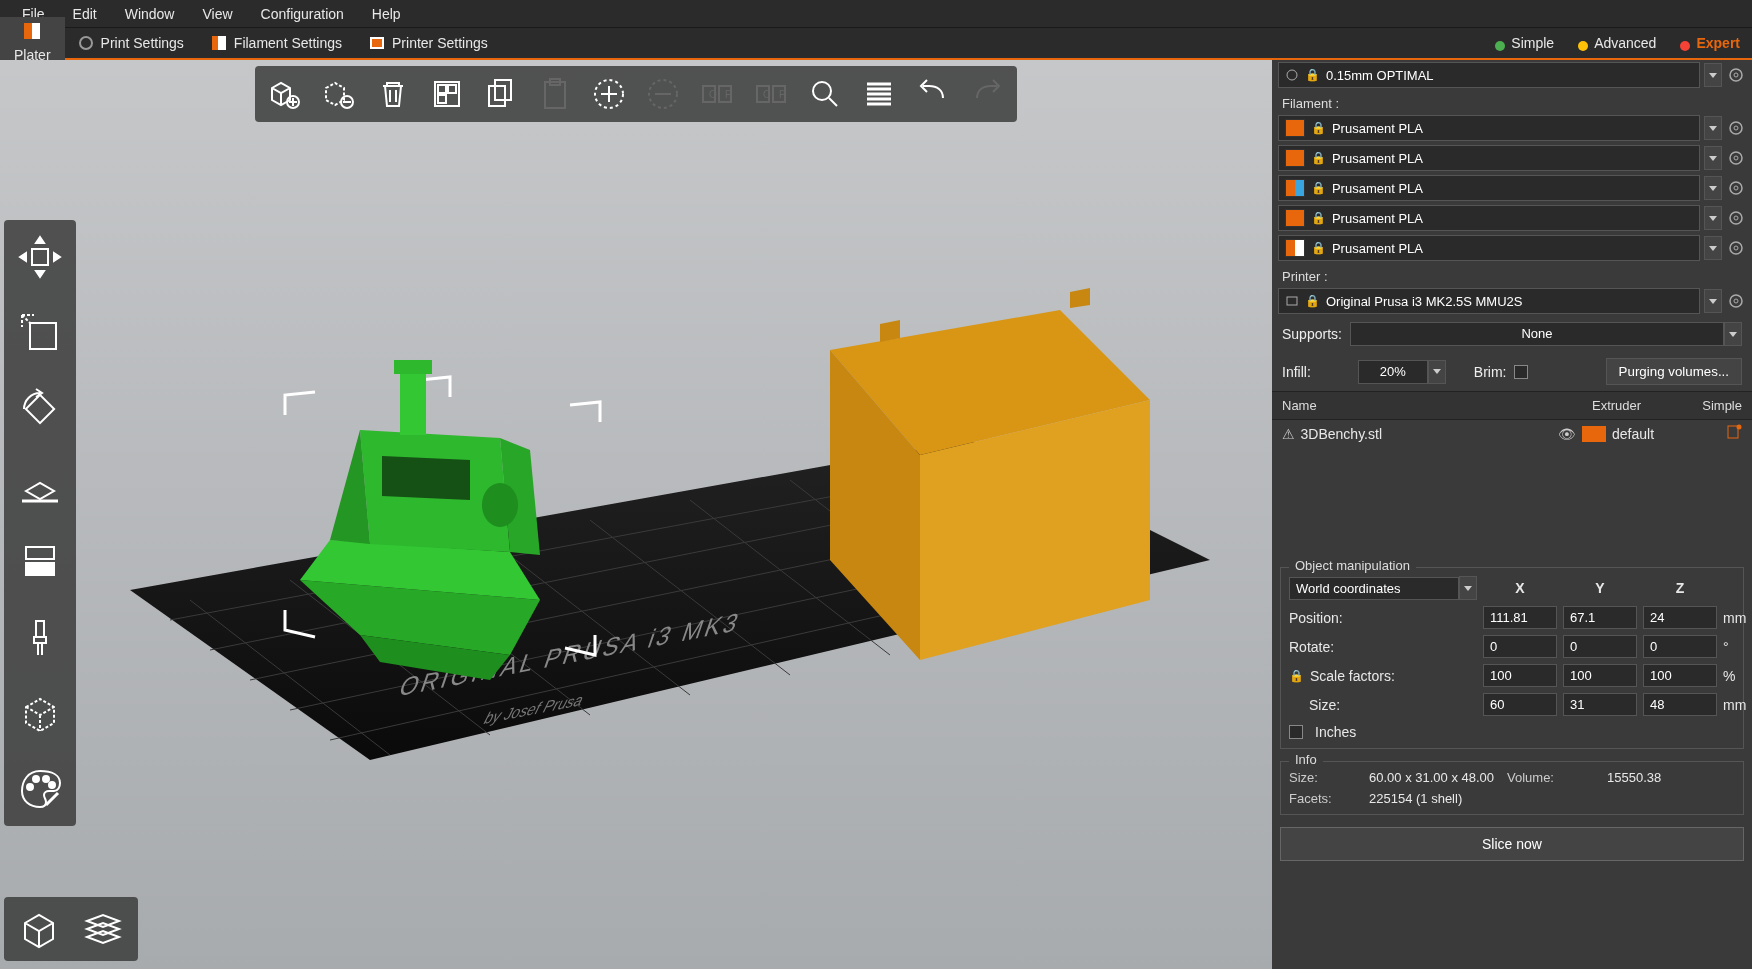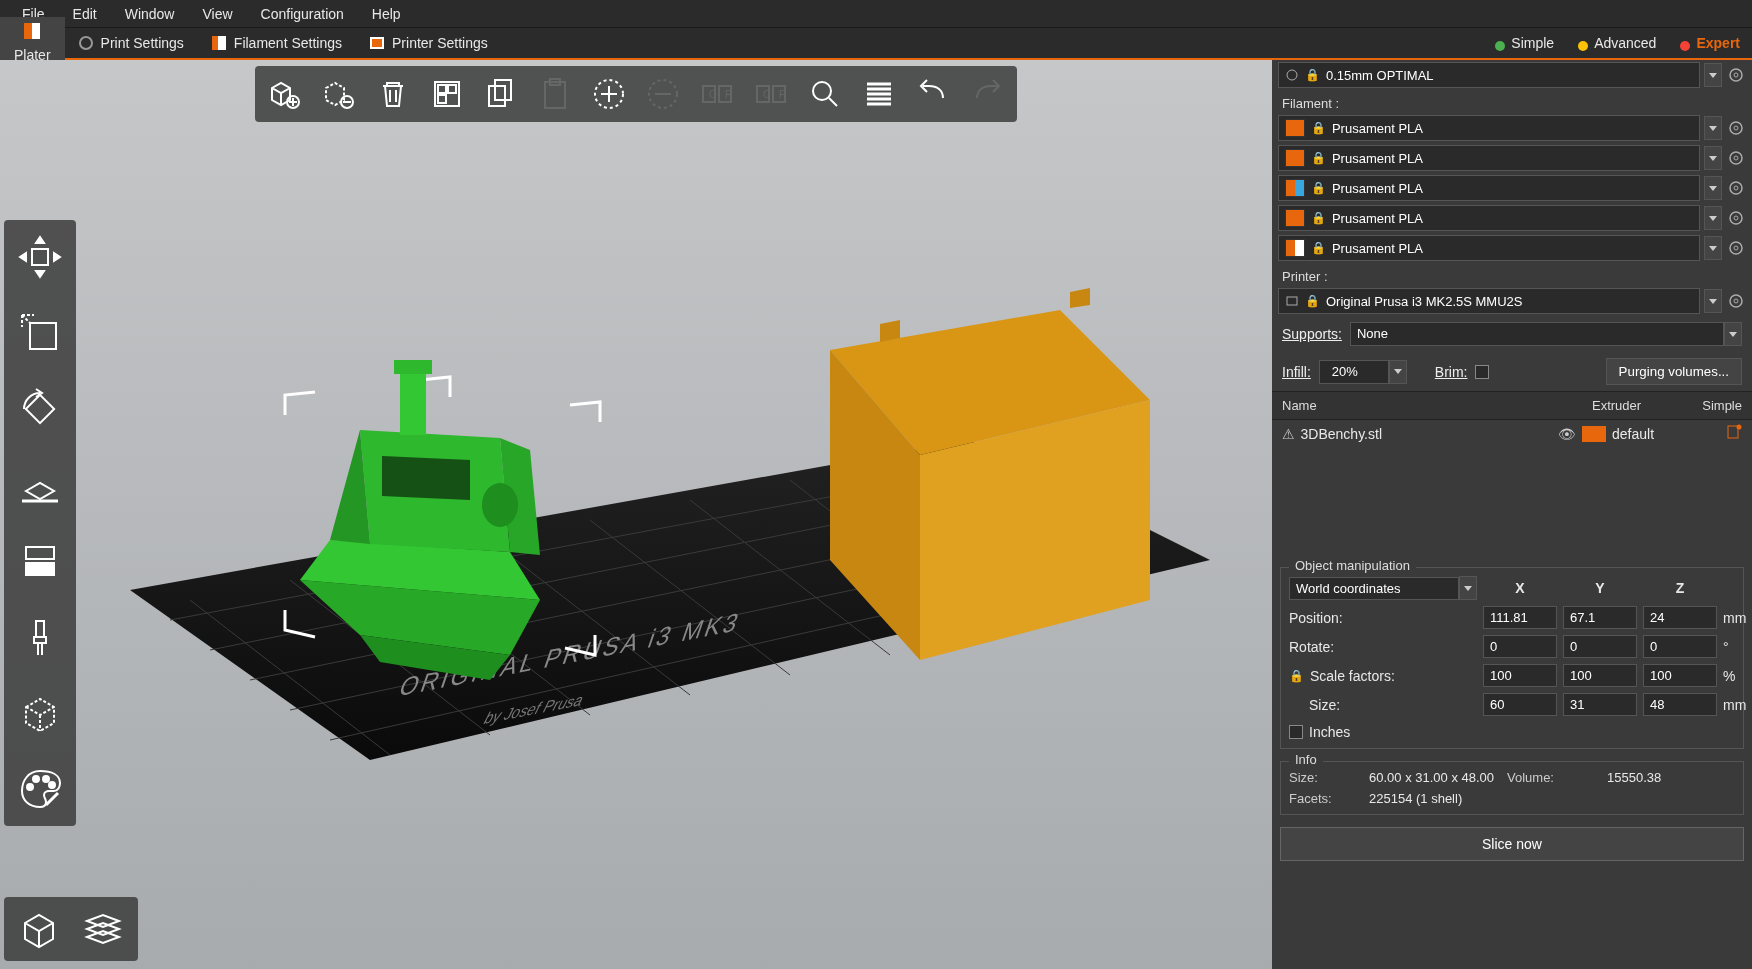--- a/index.html
+++ b/index.html
@@ -53,23 +53,23 @@
 .dd-text { flex: 1; color: #fff; font-size: 13px; white-space: nowrap; overflow: hidden; text-overflow: ellipsis; }
 .dd-arrow { width: 18px; height: 24px; background: #444; display: flex; align-items: center; justify-content: center; border:1px solid #555; }
 .dd-arrow::after { content: ''; width: 0; height: 0; border-left: 4px solid transparent; border-right: 4px solid transparent; border-top: 5px solid #ccc; }
 .gear-btn { width: 20px; height: 20px; cursor: pointer; display:flex; align-items:center; justify-content:center; }
 .gear-btn svg { stroke: #aaa; }
 .swatch2 { display:flex; width:20px; height:18px; border:1px solid #333; }
 .swatch2 > div { flex:1; }
 .lock-icon { color: #ccc; font-size: 12px; }
 
 .inline-row { display: flex; align-items: center; gap: 8px; padding: 6px 10px; background: #3a3a3a; }
-.inline-label { font-size: 14px; color: #eee; text-decoration: underline; }
+.inline-label { font-size: 14px; color: #eee; }
 .inline-select { background: #2a2a2a; border: 1px solid #555; color: #fff; padding: 3px 6px; font-size: 13px; flex:1; }
-.inline-input-sm { background: #2a2a2a; border: 1px solid #555; color: #fff; padding: 3px 12px; font-size: 13px; width:70px; }
+.inline-input-sm { background: #2a2a2a; border: 1px solid #555; color: #fff; padding: 3px 21px; font-size: 13px; width:70px;margin-left:39px; }
 .purge-btn { background: #444; border: 1px solid #555; color: #fff; padding: 5px 12px; cursor: pointer; margin-left: auto; }
 .checkbox { width: 14px; height: 14px; border: 1px solid #888; background: #2a2a2a; }
 
 
 .obj-table { background: #3a3a3a; width: 100%; min-height:170px; }
 .obj-header { display: flex; background: #333; border-bottom: 1px solid #222; border-top:1px solid #222; }
 .obj-th { padding: 6px 10px; font-size: 13px; color: #ddd; }
 .obj-th.name { flex: 1; }
 .obj-th.ext { width: 100px; }
 .obj-th.edit { width: 70px; text-align:right; }
@@ -84,21 +84,21 @@
 .edit-icon { cursor:pointer; }
 
 
 .fieldset { border: 1px solid #555; margin: 6px 8px; padding: 8px; position: relative; }
 .fieldset-legend { position: absolute; top: -10px; left: 8px; background: #3a3a3a; padding: 0 6px; font-size: 13px; color: #ddd; }
 .manip-grid { display: grid; grid-template-columns: 1fr 74px 74px 74px 40px; gap: 6px; align-items: center; }
 .manip-header { text-align: center; font-weight: bold; }
 .manip-input { background: #2a2a2a; border: 1px solid #555; color: #fff; padding: 3px 6px; font-size: 13px; width: 100%; }
 .coord-select { background: #2a2a2a; border: 1px solid #555; color: #fff; padding: 3px 6px; font-size: 13px; width: 170px; }
 .lock-sm { color: #ccc; cursor:pointer; font-size:12px; text-align:center; }
-.inches-row { display: flex; align-items: center; gap: 6px; margin-top: 8px; }
+.inches-row { display: flex; align-items: center; gap: 12px; margin-top: 8px; }
 
 
 .info-grid { display: grid; grid-template-columns: 70px 1fr 90px 1fr; gap: 6px 10px; font-size: 13px; }
 .info-label { color: #ccc; }
 
 
 .slice-btn { margin: 6px 8px 8px; padding: 8px; text-align: center; background: #444; border: 1px solid #666; cursor: pointer; color: #fff; font-size: 14px; }
 
 
 .plate-svg { position:absolute; left:70px; top:220px; }
@@ -488,21 +488,21 @@
       <div class="gear-btn">
           <svg width="16" height="16" viewBox="0 0 16 16">
             <circle cx="8" cy="8" r="6" stroke="#aaa" fill="none" stroke-width="1.5"></circle>
             <circle cx="8" cy="8" r="2" stroke="#aaa" fill="none"></circle>
           </svg>
         </div>
     </div>
 
     <div class="inline-row">
       <span class="inline-label">Supports:</span>
-      <div style="flex:1; display:flex;">
+      <div style="flex:1; display:flex;text-align:center;">
         <div class="inline-select" style="flex:1">None</div>
         <div class="dd-arrow"></div>
       </div>
     </div>
     <div class="inline-row">
       <span class="inline-label">Infill:</span>
       <div style="display:flex;">
         <div class="inline-input-sm">20%</div>
         <div class="dd-arrow"></div>
       </div>

